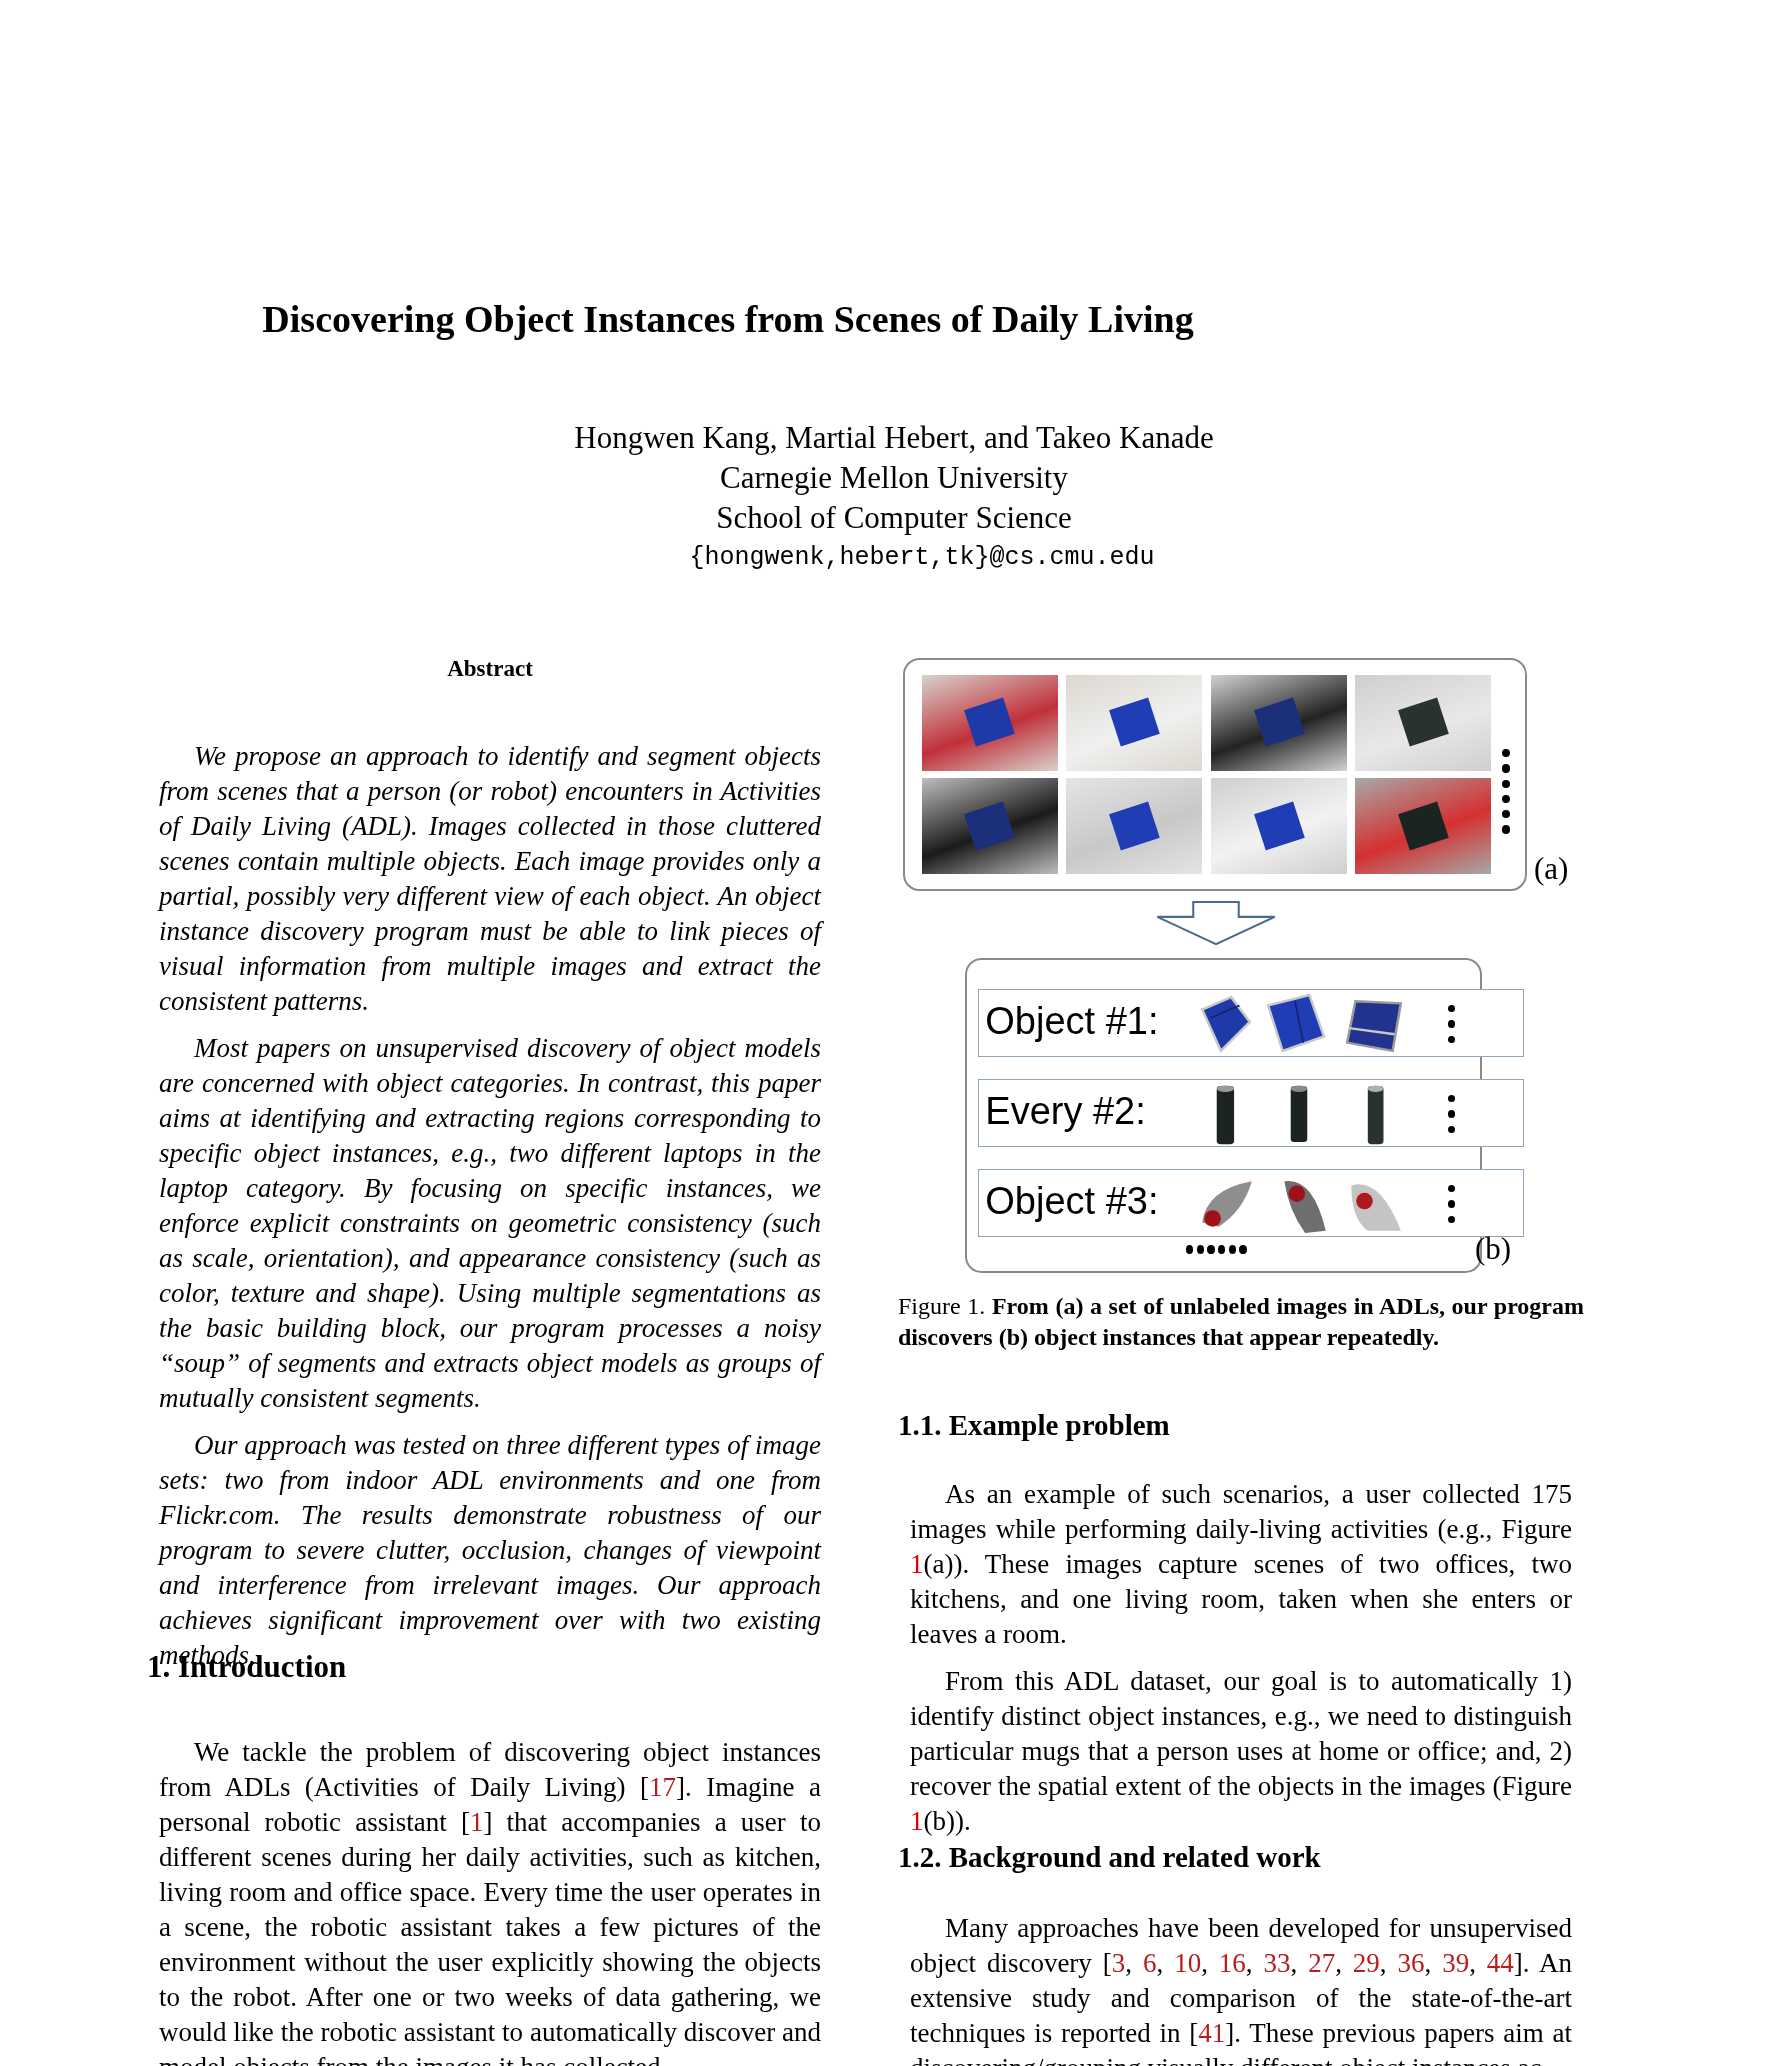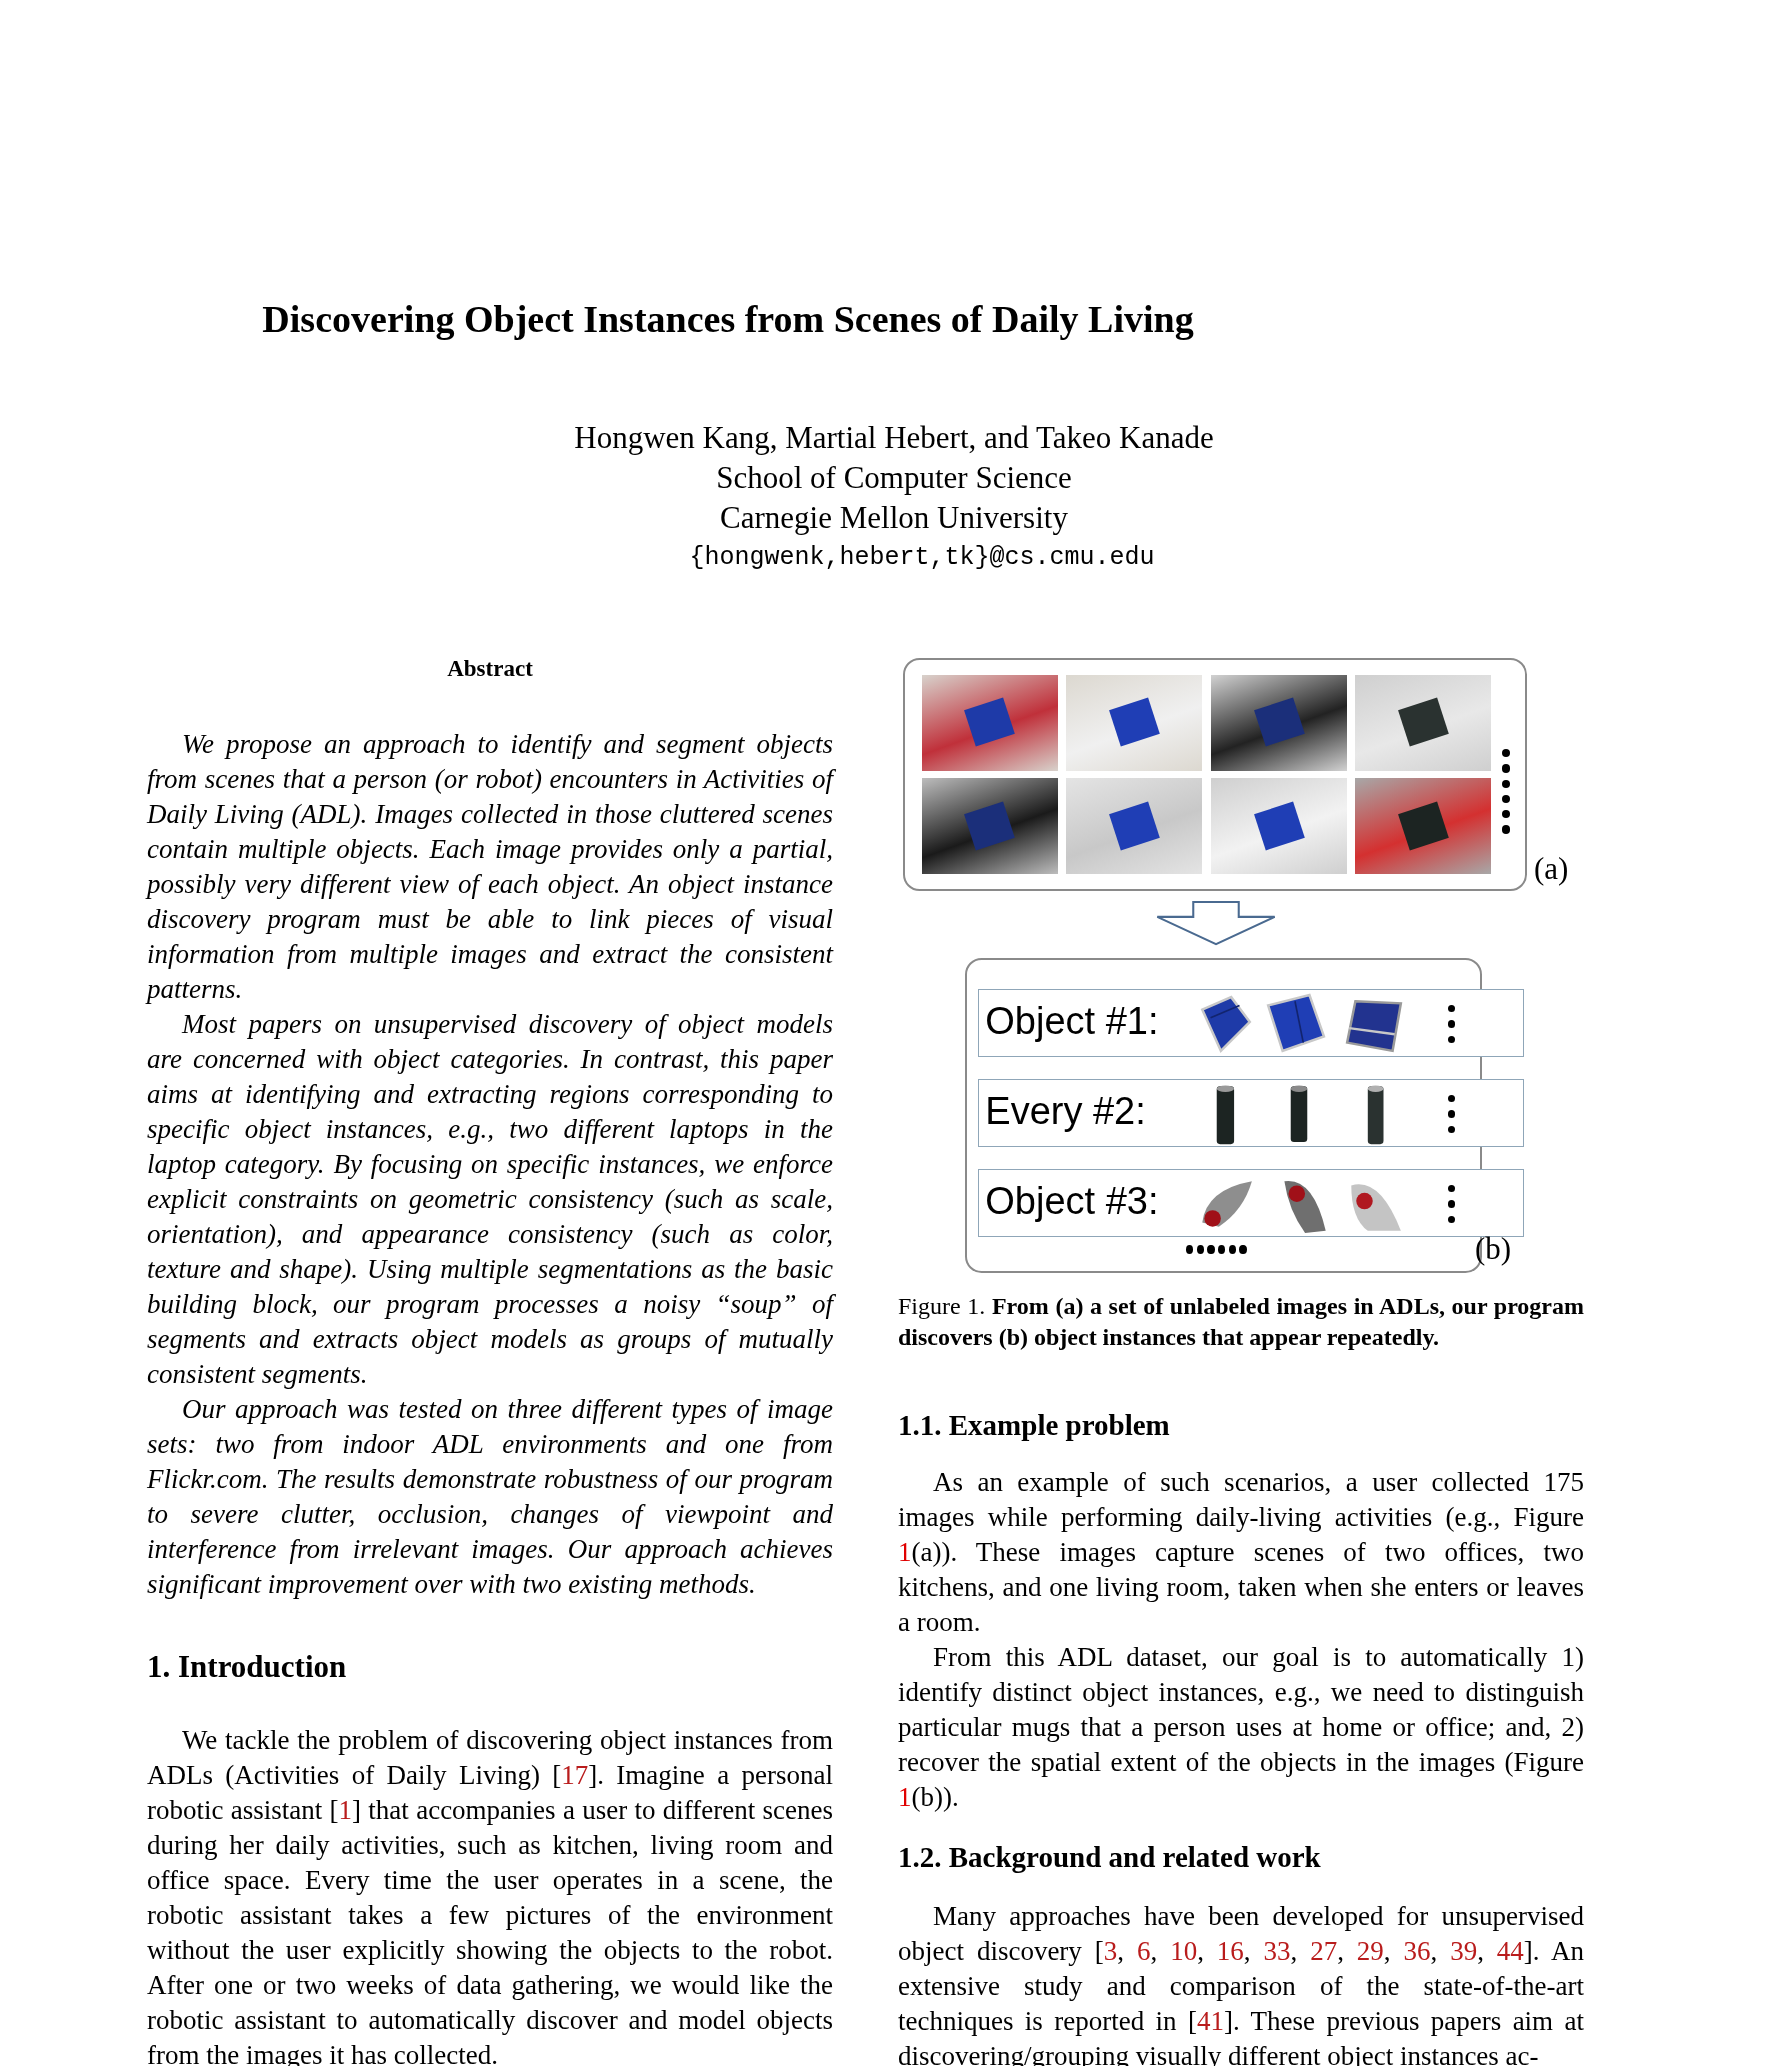--- a/index.html
+++ b/index.html
@@ -3,21 +3,21 @@
 <meta charset="utf-8">
 <style>
   html, body { margin: 0; padding: 0; background: #ffffff; }
   body { width: 1788px; height: 2314px; position: relative; overflow: hidden;
          font-family: "Liberation Serif", "DejaVu Serif", serif; color: #000; }
   .abs { position: absolute; }
   .title { left: 0; width: 1456px; top: 297px; text-align: center; font-weight: bold; font-size: 38px; }
   .authors { left: 0; width: 1788px; top: 418px; text-align: center; font-size: 31px; line-height: 40px; }
   .email { left: 0; width: 1788px; top: 543px; text-align: center; font-family: "Liberation Mono", "DejaVu Sans Mono", monospace; font-size: 25px; padding-left: 28px; }
   .col { width: 686px; font-size: 27px; line-height: 35px; text-align: justify; }
-  .col p { margin: 0; text-indent: 35px; }
+  .col p { margin: 12px; text-indent: 35px; }
   .left { left: 147px; }
   .right { left: 898px; }
   .h-abstract { left: 147px; width: 686px; top: 656px; text-align: center; font-weight: bold; font-size: 23px; }
   .abstract { top: 727px; font-style: italic; }
   .h1 { font-weight: bold; font-size: 31px; }
   .h2 { font-weight: bold; font-size: 29px; }
   .cite { color: #b91c1c; }
   .ref { color: #e00000; }
   .caption { font-size: 24px; line-height: 31px; text-align: justify; width: 686px; }
   .caption b { font-weight: bold; }
@@ -38,22 +38,22 @@
   .dots-h { position: absolute; left: 219px; top: 285px; }
   .dots-h span { display: inline-block; width: 7.4px; height: 9px; border-radius: 50%; background: #000; margin-right: 3.3px; }
   .lbl-b { left: 1475px; top: 1231px; font-size: 31px; }
 </style>
 </head>
 <body>
 
 <div class="abs title">Discovering Object Instances from Scenes of Daily Living</div>
 <div class="abs authors">
   <div>Hongwen Kang, Martial Hebert, and Takeo Kanade</div>
+  <div>Carnegie Mellon University</div>
   <div>School of Computer Science</div>
-  <div>Carnegie Mellon University</div>
 </div>
 <div class="abs email">{hongwenk,hebert,tk}@cs.cmu.edu</div>
 
 <div class="abs h-abstract">Abstract</div>
 <div class="abs col left abstract">
   <p>We propose an approach to identify and segment objects from scenes that a person (or robot) encounters in Activities of Daily Living (ADL). Images collected in those cluttered scenes contain multiple objects. Each image provides only a partial, possibly very different view of each object. An object instance discovery program must be able to link pieces of visual information from multiple images and extract the consistent patterns.</p>
   <p>Most papers on unsupervised discovery of object models are concerned with object categories. In contrast, this paper aims at identifying and extracting regions corresponding to specific object instances, e.g., two different laptops in the laptop category. By focusing on specific instances, we enforce explicit constraints on geometric consistency (such as scale, orientation), and appearance consistency (such as color, texture and shape). Using multiple segmentations as the basic building block, our program processes a noisy “soup” of segments and extracts object models as groups of mutually consistent segments.</p>
   <p>Our approach was tested on three different types of image sets: two from indoor ADL environments and one from Flickr.com. The results demonstrate robustness of our program to severe clutter, occlusion, changes of viewpoint and interference from irrelevant images. Our approach achieves significant improvement over with two existing methods.</p>
 </div>
 

